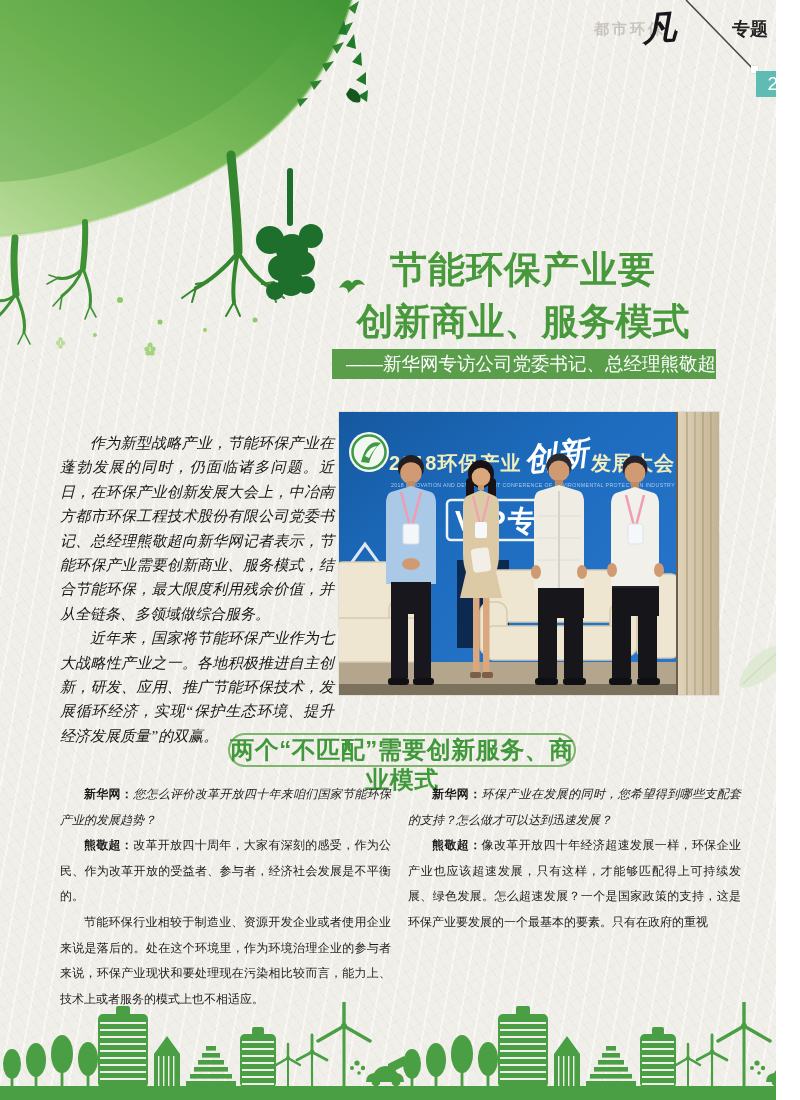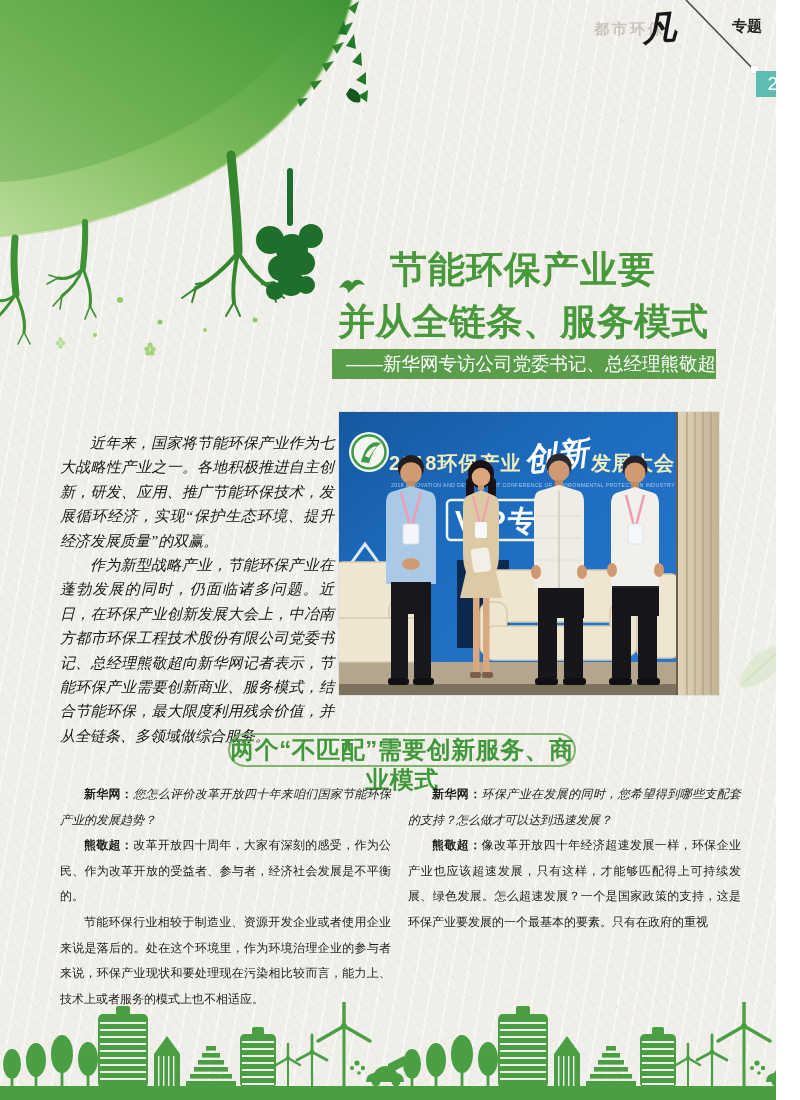--- a/index.html
+++ b/index.html
@@ -9,21 +9,21 @@
     background-image:
       repeating-linear-gradient(55deg, rgba(110,110,100,0.045) 0 1px, transparent 1px 9px),
       repeating-linear-gradient(-28deg, rgba(120,120,110,0.035) 0 1px, transparent 1px 13px),
       repeating-linear-gradient(100deg, rgba(255,255,255,0.5) 0 2px, transparent 2px 17px);
     font-family:"Liberation Sans",sans-serif;color:var(--ink,#1c1c1c);
   }
   .abs{position:absolute;}
   
   .mag-name{left:594px;top:20px;font-size:15px;letter-spacing:3px;color:#c8c4bd;font-weight:bold;}
   .mag-mark{left:642px;top:6px;font-size:34px;font-family:"Liberation Serif",serif;font-style:italic;font-weight:bold;color:#17171a;transform:rotate(-4deg);}
-  .section-label{left:732px;top:17px;font-size:15px;font-weight:bold;color:#222;}
+  .section-label{left:732px;top:17px;font-size:18px;font-weight:bold;color:#222;}
   .page-box{left:756px;top:71px;width:44px;height:26px;background:var(--teal,#5fbcb2);color:#fff;
     font-size:19px;line-height:26px;text-align:center;font-family:"Liberation Sans",sans-serif;}
   .corner-sq{left:751px;top:66px;width:7px;height:7px;background:#fff;box-shadow:0 0 1px rgba(0,0,0,.25);}
   
   .title-block{left:330px;top:246px;width:386px;text-align:center;color:var(--accent-green,#47993b);font-weight:bold;line-height:1.3;}
   .title-block .t1{font-size:37px;letter-spacing:1px;}
   .title-block .t2{font-size:37px;letter-spacing:0px;margin-top:4px;}
   .subtitle-bar{left:332px;top:349px;width:384px;height:30px;background:var(--bar-green,#5a9e4b);
     color:#fff;font-size:18.5px;line-height:30px;text-align:right;letter-spacing:0;}
   
@@ -141,30 +141,30 @@
   <div class="abs mag-mark">凡</div>
   <svg class="abs" style="left:680px;top:0" width="90" height="78" viewBox="0 0 90 78">
     <line x1="6" y1="0" x2="76" y2="72" stroke="#4a4a4a" stroke-width="1.6"></line>
   </svg>
   <div class="abs section-label">专题</div>
   <div class="abs corner-sq"></div>
   <div class="abs page-box">23</div>
 
   <div class="abs title-block">
     <div class="t1">节能环保产业要</div>
-    <div class="t2">并从全链条、服务模式</div>
+    <div class="t2">创新商业、服务模式</div>
   </div>
   <svg class="abs" style="left:338px;top:277px" width="28" height="17" viewBox="0 0 28 17">
     <path d="M1,11 C6,3 11,1 14,6 C17,1 23,2 27,8 C21,6 18,8 16,11 L10,16 C10,11 6,9 1,11 Z" fill="#3f9135"></path>
   </svg>
   <div class="abs subtitle-bar">——新华网专访公司党委书记、总经理熊敬超</div>
 
   <div class="abs intro">
+    <p>作为新型战略产业，节能环保产业在蓬勃发展的同时，仍面临诸多问题。近日，在环保产业创新发展大会上，中冶南方都市环保工程技术股份有限公司党委书记、总经理熊敬超向新华网记者表示，节能环保产业需要创新商业、服务模式，结合节能环保，最大限度利用残余价值，并从全链条、多领域做综合服务。</p>
     <p>近年来，国家将节能环保产业作为七大战略性产业之一。各地积极推进自主创新，研发、应用、推广节能环保技术，发展循环经济，实现“保护生态环境、提升经济发展质量”的双赢。</p>
-    <p>作为新型战略产业，节能环保产业在蓬勃发展的同时，仍面临诸多问题。近日，在环保产业创新发展大会上，中冶南方都市环保工程技术股份有限公司党委书记、总经理熊敬超向新华网记者表示，节能环保产业需要创新商业、服务模式，结合节能环保，最大限度利用残余价值，并从全链条、多领域做综合服务。</p>
   </div>
 
   <svg class="abs photo" width="380" height="283" viewBox="0 0 380 283">
     <defs>
       <linearGradient id="pBlue" x1="0" y1="0" x2="1" y2="1">
         <stop offset="0" stop-color="#15589f"></stop>
         <stop offset="0.35" stop-color="#1d6bbd"></stop>
         <stop offset="1" stop-color="#2b7ad2"></stop>
       </linearGradient>
       <linearGradient id="pCurtain" x1="0" y1="0" x2="1" y2="0">

